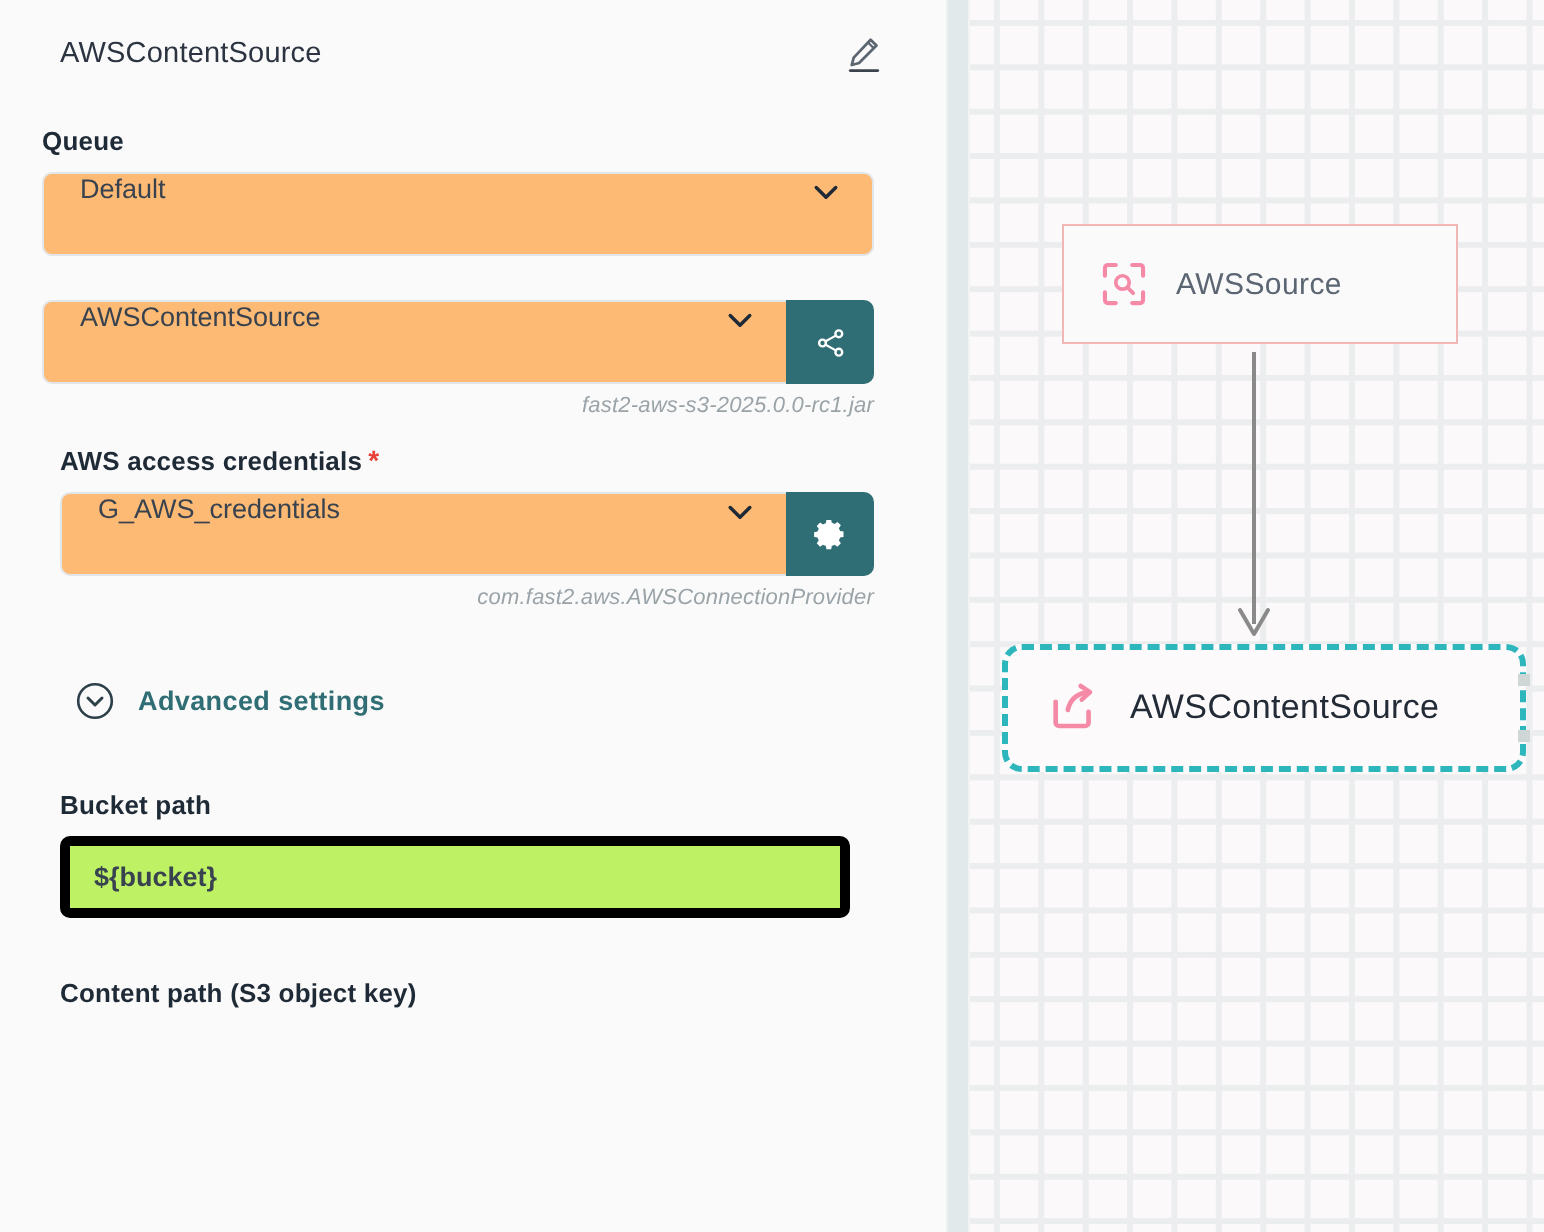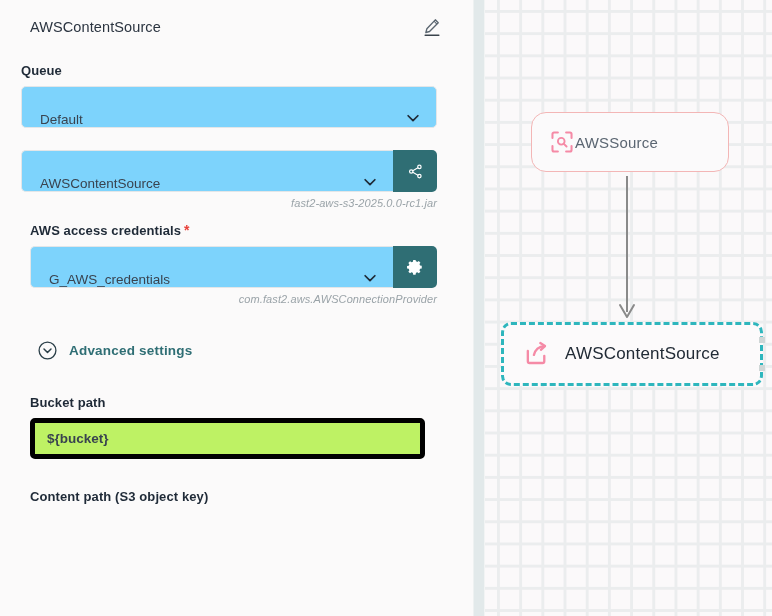--- a/index.html
+++ b/index.html
@@ -36,24 +36,24 @@
   .field-label {
     font-size: 13px; font-weight: bold; color: #1f2a37;
     margin-bottom: 8px; letter-spacing: .1px;
   }
   .field-label .req { color: #e8413a; font-size: 14px; margin-left: 3px; }
 
   .select-row { display: flex; align-items: stretch; }
   .select-box {
     flex: 1;
     height: 42px;
-    background: #7dd3fc;
+    background: #fdba74;
     border: 1px solid #e3e6e8;
     border-radius: 5px;
-    display: flex; align-items: flex-end; justify-content: space-between;
+    display: flex; align-items: flex-start; justify-content: space-between;
     padding: 0 14px 0 18px;
     font-size: 13.5px; color: #39434f;
     cursor: pointer;
   }
   .select-box.with-btn { border-top-right-radius: 0; border-bottom-right-radius: 0; border-right: none;}
   .sq-btn {
     width: 44px; height: 42px;
     background: #2f6e74;
     border-radius: 0 5px 5px 0;
     display: flex; align-items: center; justify-content: center;
@@ -114,23 +114,23 @@
     position: absolute;
     display: flex; align-items: center;
     background: #fbfafb;
     cursor: pointer;
     z-index: 3;
   }
   .node-source {
     left: 46px; top: 112px;
     width: 198px; height: 60px;
     border: 1.5px solid #f3b6b6;
-    border-radius: 15px;
+    border-radius: 0;
     padding-left: 17px;
-    gap: 0;
+    gap: 13px;
   }
   .node-content {
     left: 16px; top: 322px;
     width: 262px; height: 64px;
     border: 3px dashed #2eb6bd;
     border-radius: 10px;
     padding-left: 18px;
     gap: 15px;
     background: #fcfafb;
   }

